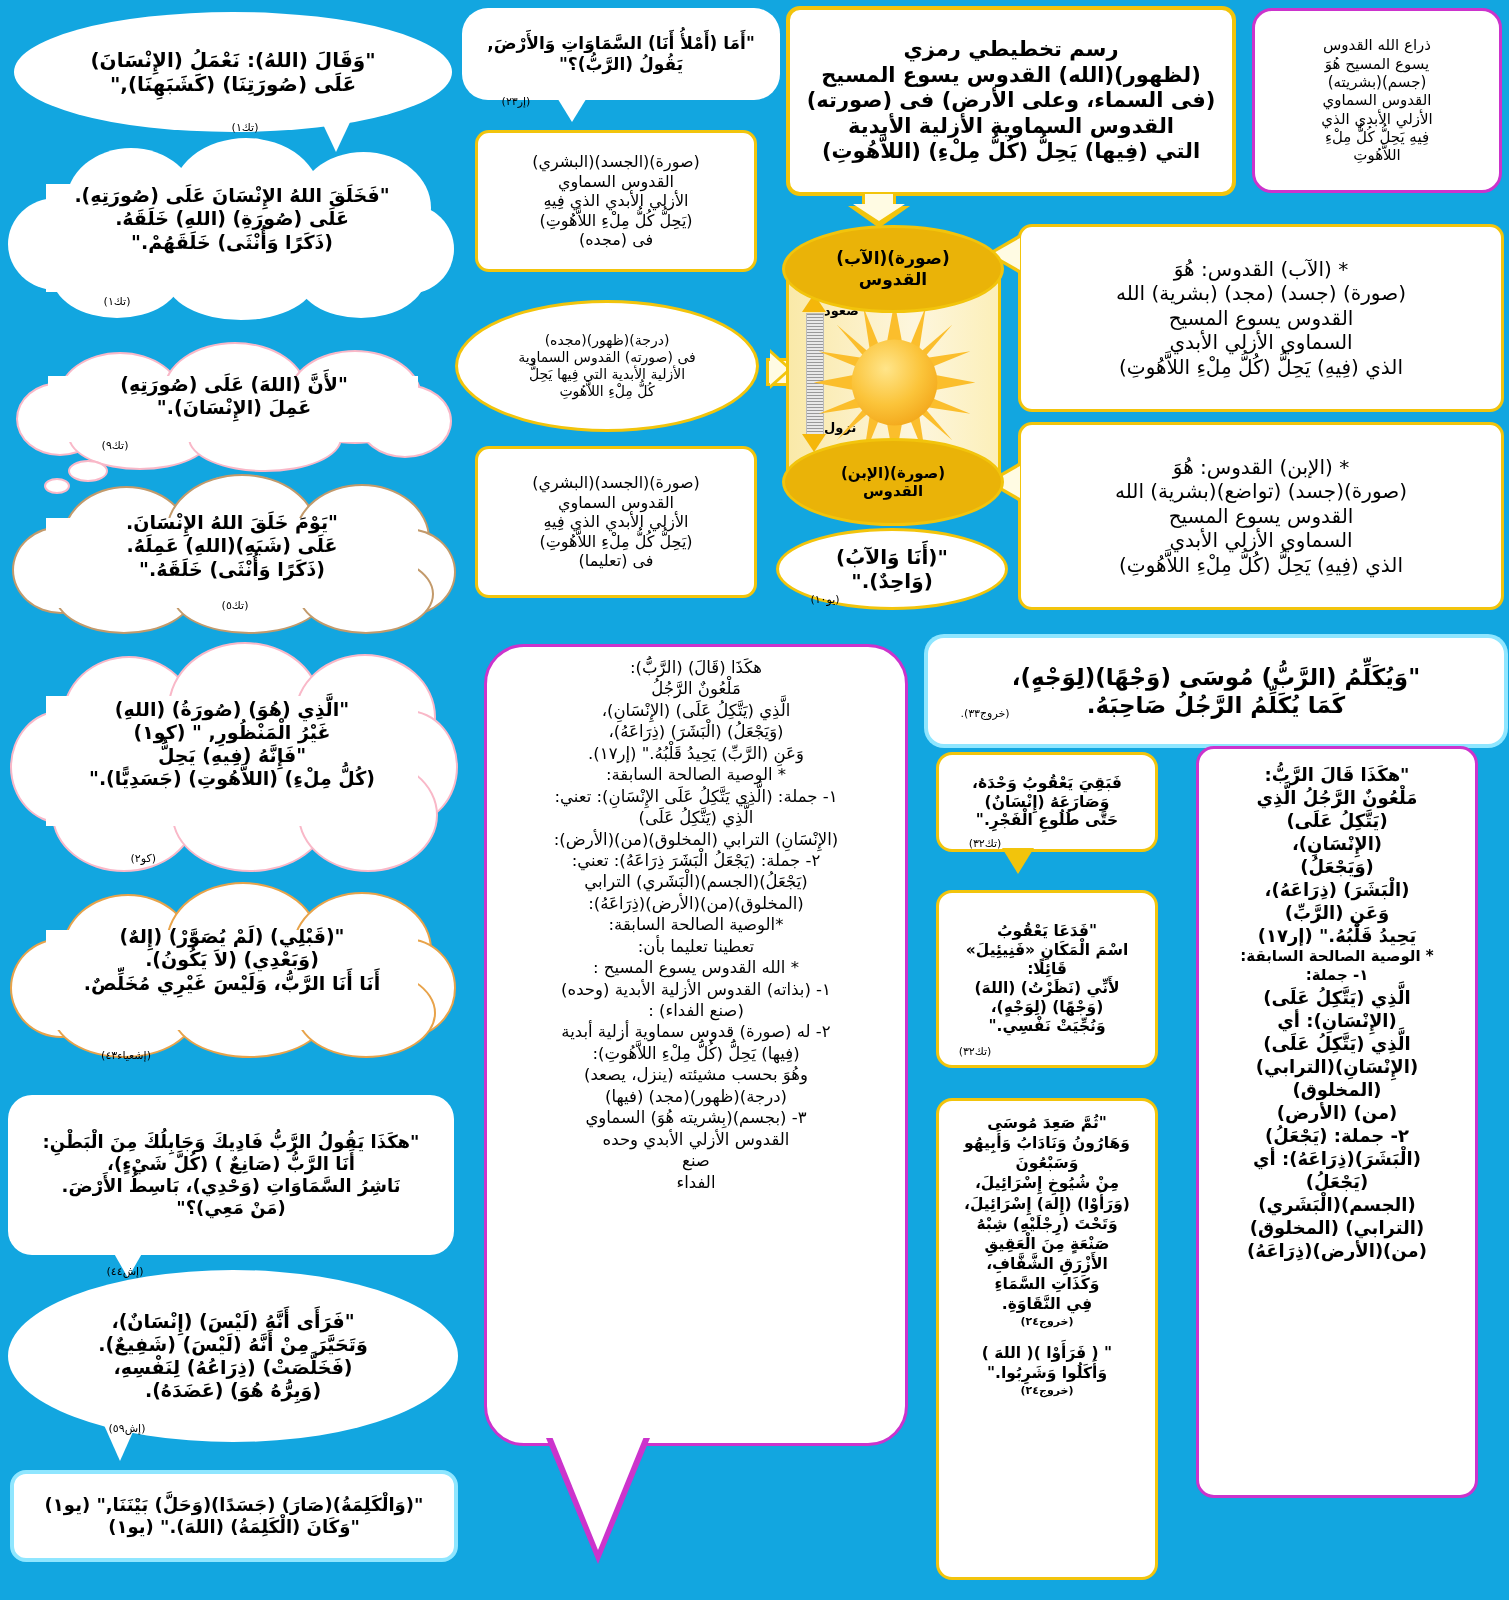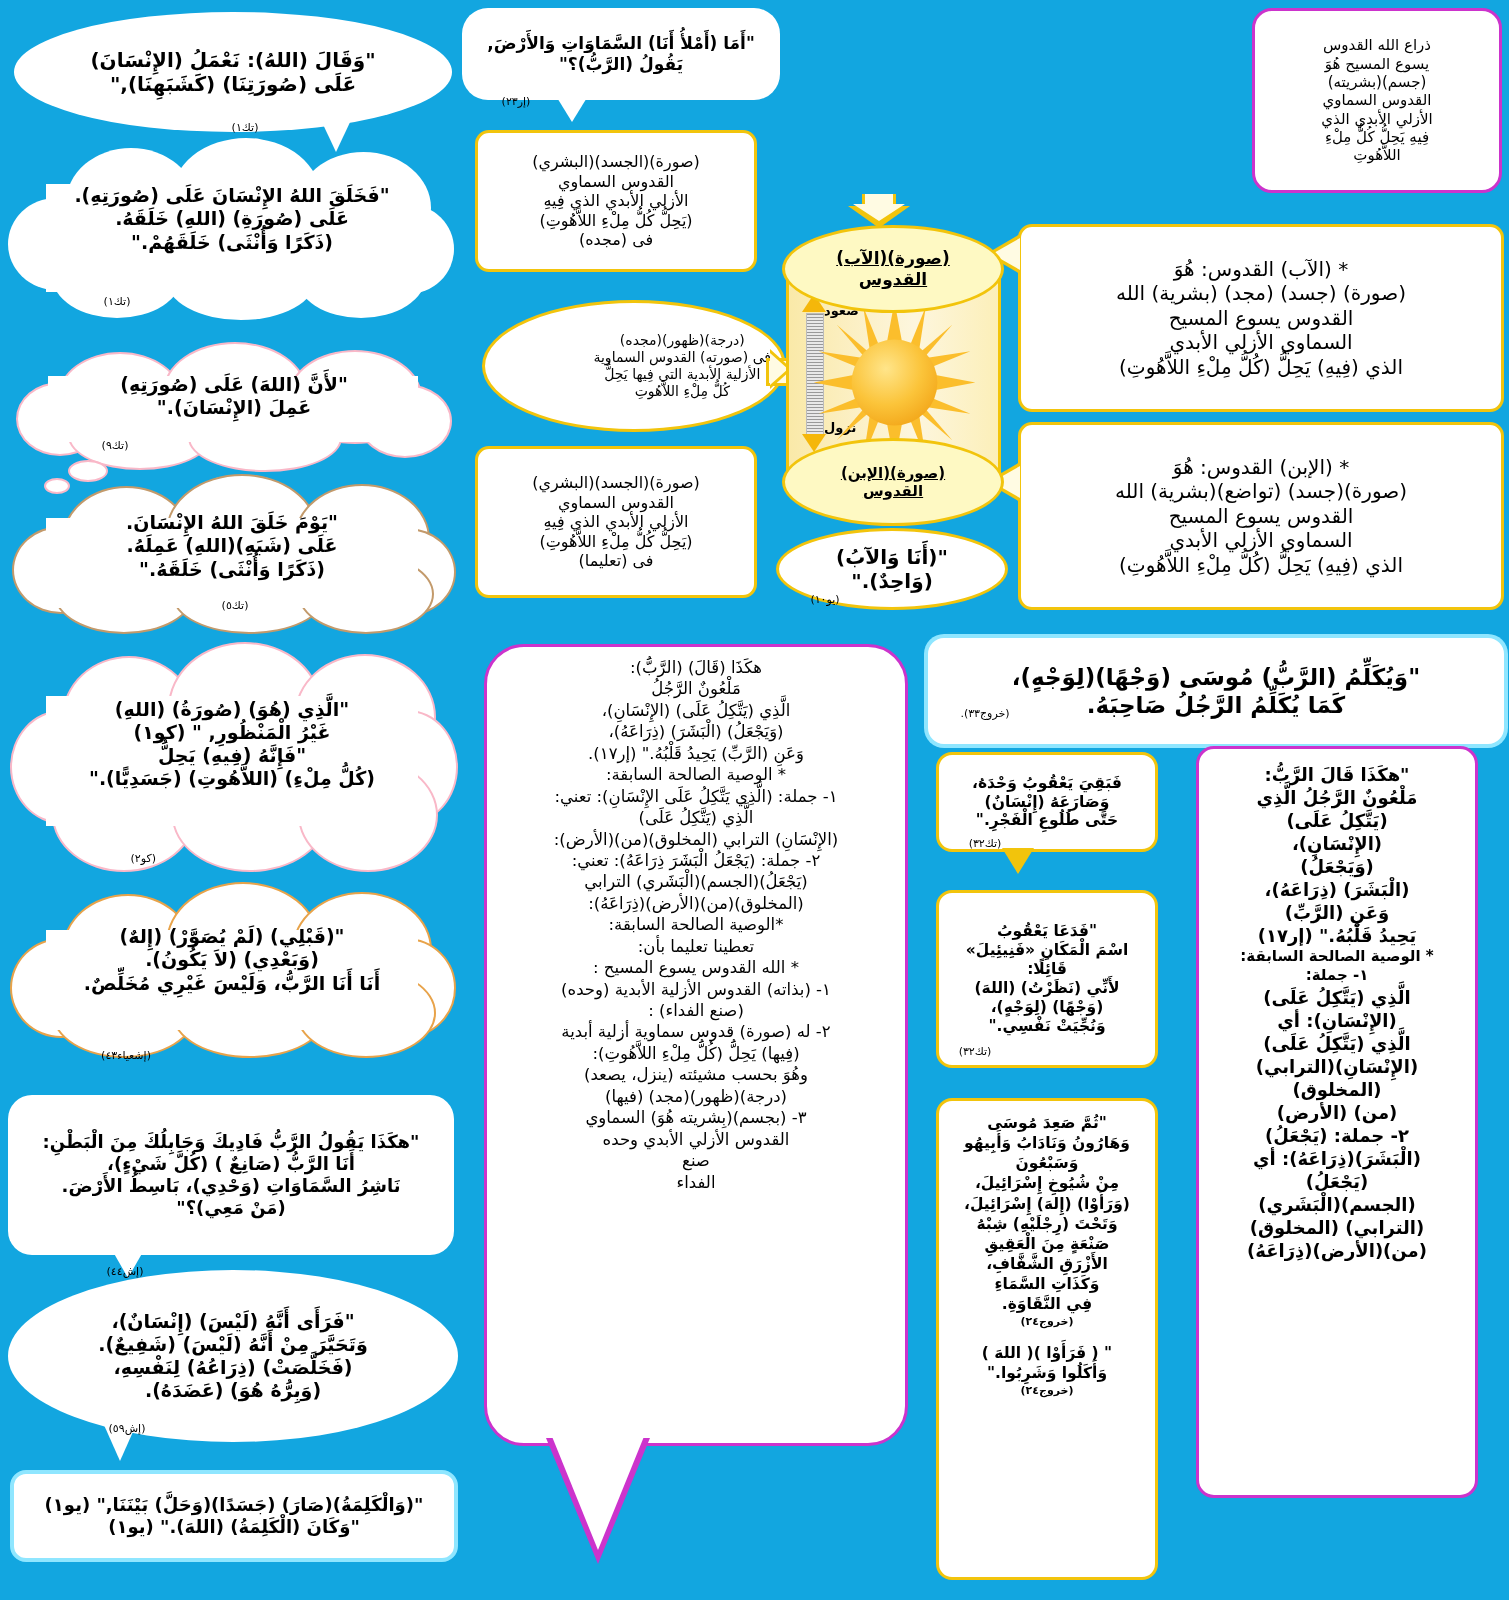--- a/index.html
+++ b/index.html
@@ -48,23 +48,23 @@
     display:flex;align-items:center;justify-content:center;
     padding:15px 10px;
   }
 
   
   #cyl-body{
     background:linear-gradient(to left,#FCEFB9,#FDF6DE 40%,#FAE9A8);
     border-left:3px solid #F2C40C;border-right:3px solid #F2C40C;
   }
   .cap{
-    background:#fef9c3;border:3px solid #F2C40C;border-radius:50%;
+    background:#eab308;border:3px solid #F2C40C;border-radius:50%;
     display:flex;align-items:center;justify-content:center;
-    text-align:center;font-weight:bold;z-index:4;text-decoration:underline;
+    text-align:center;font-weight:bold;z-index:4;
   }
 
   
   #sun-wrap{position:absolute;z-index:3;}
   .ar-box{position:absolute;background:#FFFBE3;border:3px solid #F2C40C;}
   .ar-tri{position:absolute;width:0;height:0;}
 
   .gauge{position:absolute;width:16px;background:repeating-linear-gradient(to bottom,#999 0 1px,#e8e8e8 1px 3px);border:1px solid #bbb;}
   .gauge-up{position:absolute;width:0;height:0;border-left:12px solid transparent;border-right:12px solid transparent;border-bottom:18px solid #F5B70A;}
   .gauge-dn{position:absolute;width:0;height:0;border-left:12px solid transparent;border-right:12px solid transparent;border-top:18px solid #F5B70A;}
@@ -226,21 +226,21 @@
   <div class="abs panel" style="left:475px;top:130px;width:282px;height:142px;">
     <div class="t" style="font-size:16px;">
       <div>(صورة)(الجسد)(البشري)</div>
       <div>القدوس السماوي</div>
       <div>الأزلي الأبدي الذي فِيهِ</div>
       <div>(يَحِلُّ كُلُّ مِلْءِ اللاَّهُوتِ)</div>
       <div>فى (مجده)</div>
     </div>
   </div>
 
-  <div class="abs" style="left:482px;top:300px;width:304px;height:132px;background:#fff;border:3px solid #F2C40C;border-radius:50%;display:flex;align-items:center;justify-content:flex-start;padding:4px 12px;box-sizing:border-box;">
+  <div class="abs" style="left:455px;top:300px;width:304px;height:132px;background:#fff;border:3px solid #F2C40C;border-radius:50%;display:flex;align-items:center;justify-content:center;padding:4px 12px;box-sizing:border-box;">
     <div class="t" style="font-size:14px;">
       <div>(درجة)(ظهور)(مجده)</div>
       <div>فى (صورته) القدوس السماوية</div>
       <div>الأزلية الأبدية التي فِيها يَحِلُّ</div>
       <div>كُلُّ مِلْءِ اللاَّهُوتِ</div>
     </div>
   </div>
 
   <div class="ar-box" style="left:766px;top:358px;width:22px;height:22px;border-right:none;"></div>
   <div class="ar-tri" style="left:770px;top:349px;border-top:20px solid transparent;border-bottom:20px solid transparent;border-left:22px solid #F2C40C;"></div>
@@ -249,20 +249,29 @@
   <div class="abs panel" style="left:475px;top:446px;width:282px;height:152px;">
     <div class="t" style="font-size:16px;">
       <div>(صورة)(الجسد)(البشري)</div>
       <div>القدوس السماوي</div>
       <div>الأزلي الأبدي الذي فِيهِ</div>
       <div>(يَحِلُّ كُلُّ مِلْءِ اللاَّهُوتِ)</div>
       <div>فى (تعليما)</div>
     </div>
   </div>
 
+  <div class="abs panel" style="left:786px;top:6px;width:450px;height:190px;border-width:4px;">
+    <div class="t" style="font-size:21px;font-weight:bold;">
+      <div>رسم تخطيطي رمزي</div>
+      <div>(لظهور)(الله) القدوس يسوع المسيح</div>
+      <div>(فى السماء، وعلى الأرض) فى (صورته)</div>
+      <div>القدوس السماوية الأزلية الأبدية</div>
+      <div>التي (فِيها) يَحِلُّ (كُلُّ مِلْءِ) (اللاَّهُوتِ)</div>
+    </div>
+  </div>
 
   <div class="abs" style="left:862px;top:194px;width:34px;height:16px;background:#FFFBE3;border:3px solid #F2C40C;border-top:none;"></div>
   <div class="ar-tri" style="left:848px;top:206px;border-left:31px solid transparent;border-right:31px solid transparent;border-top:22px solid #F2C40C;"></div>
   <div class="ar-tri" style="left:853px;top:204px;border-left:26px solid transparent;border-right:26px solid transparent;border-top:17px solid #FFFBE3;"></div>
 
   <div class="abs panel-purple" style="left:1252px;top:8px;width:250px;height:185px;">
     <div class="t" style="font-size:15px;">
       <div>ذراع الله القدوس</div>
       <div>يسوع المسيح هُوَ</div>
       <div>(جسم)(بشريته)</div>

